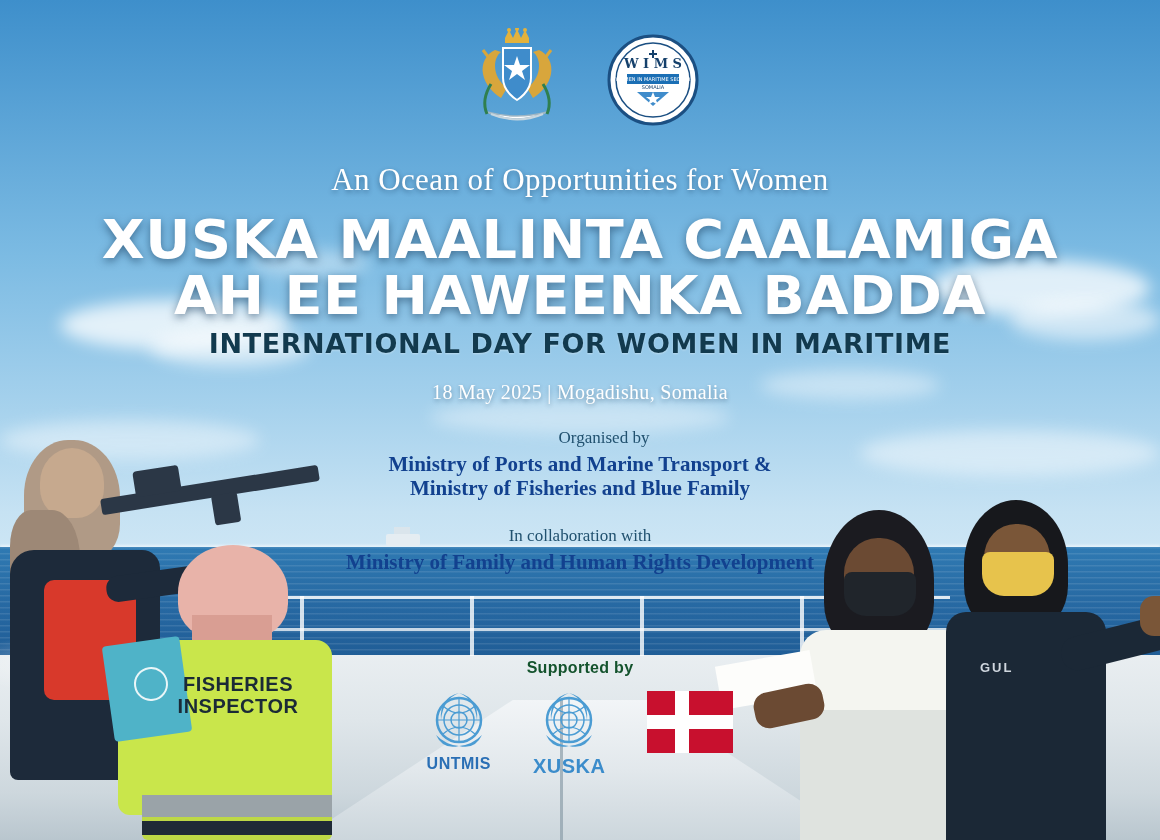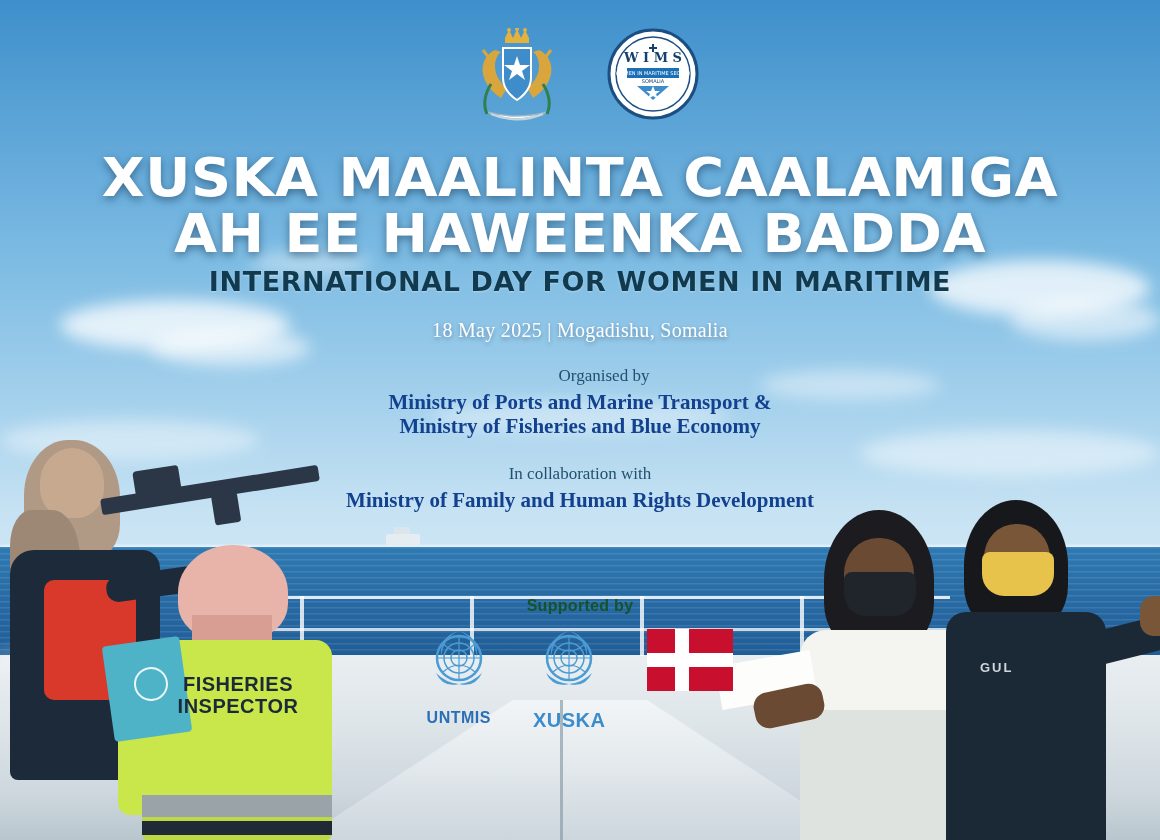--- a/index.html
+++ b/index.html
@@ -134,21 +134,21 @@
   .p-right-b .arm{position:absolute;left:120px;top:126px;width:118px;height:34px;background:#1b2836;border-radius:16px;transform:rotate(-14deg);}
   .p-right-b .hand{position:absolute;left:200px;top:96px;width:52px;height:40px;background:#7a5638;border-radius:14px;}
 
   
   .content{
     position:absolute;left:0;right:0;top:0;
     display:flex;flex-direction:column;align-items:center;
   }
 
   .emblems{
-    margin-top:28px;display:flex;gap:34px;
+    margin-top:28px;display:flex;align-items:center;gap:34px;
   }
   .emblem{position:relative;}
   .som-emblem{width:112px;height:104px;}
   .wims-emblem{width:92px;height:92px;}
 
   .tagline{
     margin-top:26px;
     font-family:"Liberation Serif", serif;
     font-size:31px;color:#ffffff;letter-spacing:.4px;
     text-shadow:0 2px 5px rgba(10,40,70,.45);
@@ -199,21 +199,21 @@
   .supported-label{
     margin-top:84px;
     font-family:"Liberation Sans", sans-serif;
     font-weight:bold;font-size:16px;color:#14532d;letter-spacing:.3px;
   }
   .supporters{
     margin-top:12px;display:flex;align-items:flex-start;gap:42px;
   }
   .supporter{display:flex;flex-direction:column;align-items:center;}
   .supporter .cap{
-    margin-top:20px;font-family:"Liberation Sans", sans-serif;
+    margin-top:4px;font-family:"Liberation Sans", sans-serif;
     font-weight:bold;font-size:16px;color:#2a6fb5;letter-spacing:.5px;
   }
   .supporter .cap.big{font-size:20px;color:#3b8ccb;}
   .flag-dk{
     width:86px;height:62px;background:#c8102e;position:relative;margin-top:2px;
   }
   .flag-dk:before{content:"";position:absolute;left:28px;top:0;width:14px;height:62px;background:#fff;}
   .flag-dk:after{content:"";position:absolute;left:0;top:24px;width:86px;height:14px;background:#fff;}
 
   .un-logo{width:62px;height:62px;}
@@ -336,31 +336,32 @@
           <path d="M46 16 v8 M42 20 h8" stroke="#15406b" stroke-width="2"></path>
           <path d="M20 40 h52 v10 h-52 z" fill="#1b6fb5"></path>
           <text x="46" y="47" text-anchor="middle" font-family="DejaVu Sans, sans-serif" font-size="5" fill="#ffffff">WOMEN IN MARITIME SECTOR</text>
           <text x="46" y="55" text-anchor="middle" font-family="DejaVu Sans, sans-serif" font-size="5" fill="#15406b">SOMALIA</text>
           <path d="M30 58 h32 l-16 14 z" fill="#3f8ccb"></path>
           <polygon points="46,58 48,63 53,63 49,66 51,71 46,68 41,71 43,66 39,63 44,63" fill="#ffffff"></polygon>
         </svg>
       </div>
     </div>
 
+    <div class="tagline">An Ocean of Opportunities for Women</div>
 
     <div class="title-so">XUSKA MAALINTA CAALAMIGA AH EE HAWEENKA BADDA</div>
 
     <div class="title-en">INTERNATIONAL DAY FOR WOMEN IN MARITIME</div>
 
     <div class="datePlace">18 May 2025 | Mogadishu, Somalia</div>
 
     <div class="organised-label">Organised by</div>
     <div class="org-lines">
       <div>Ministry of Ports and Marine Transport &amp;</div>
-      <div>Ministry of Fisheries and Blue Economy</div>
+      <div>Ministry of Fisheries and Blue Family</div>
     </div>
 
     <div class="collab-label">In collaboration with</div>
     <div class="collab-line">Ministry of Family and Human Rights Development</div>
 
     <div class="supported-label">Supported by</div>
 
     <div class="supporters">
 
       <div class="supporter">

